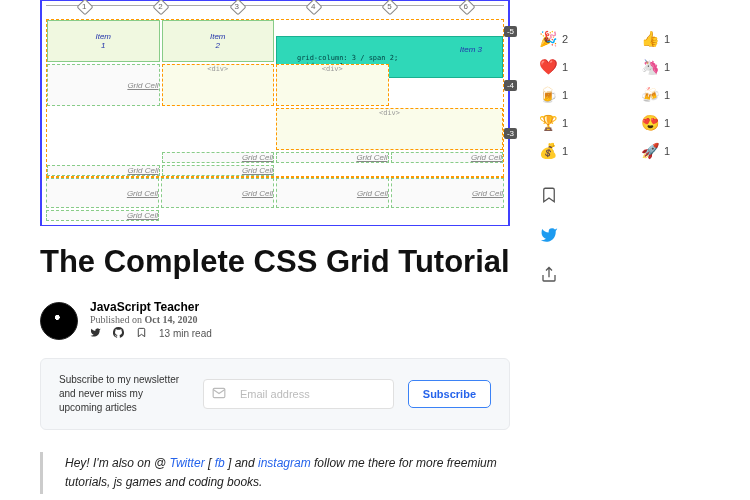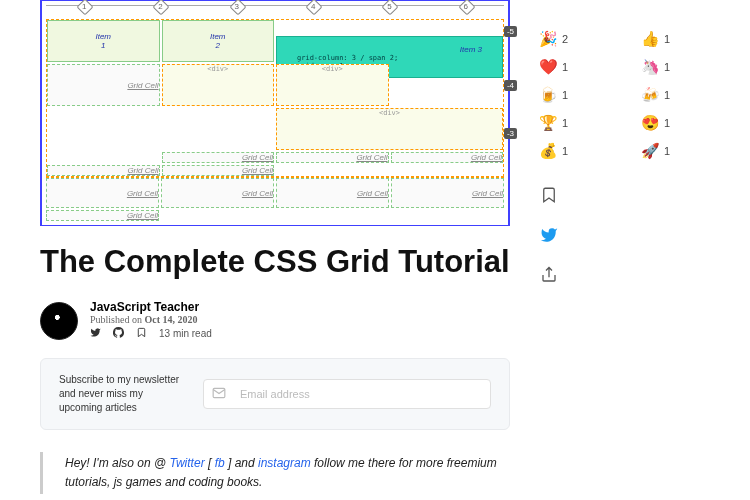--- a/index.html
+++ b/index.html
@@ -149,20 +149,21 @@
 
     <div class="subbox">
       <div class="txt">Subscribe to my newsletter and never miss my upcoming articles</div>
       <div class="inwrap">
         <span><svg viewBox="0 0 24 24" width="14" height="14" fill="none" stroke="#bbb" stroke-width="2">
               <rect x="2" y="4" width="20" height="16" rx="2"></rect>
               <path d="M22 6l-10 7L2 6"></path>
             </svg></span>
         <input type="text" placeholder="Email address" style="">
       </div>
+      <button>Subscribe</button>
     </div>
 
     <div class="intro">
       <span>Hey! I'm also on @ </span><a href="#">Twitter</a><span> [ </span><a href="#">fb</a><span> ] and </span><a href="#">instagram</a><span> follow me there for more freemium tutorials, js games and coding books.</span>
     </div>
   </div>
 
   <div class="side">
     <div class="reactions" id="reactions">
         <div class="react">

